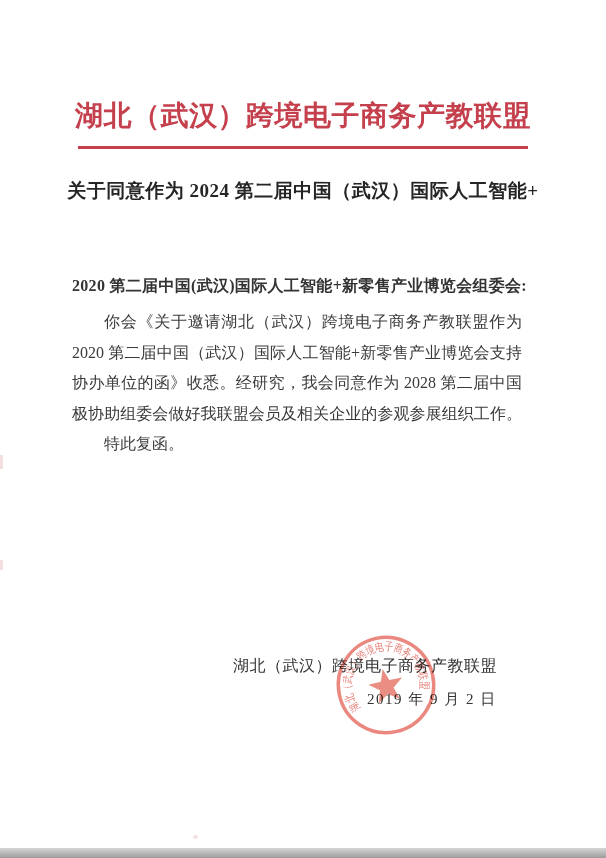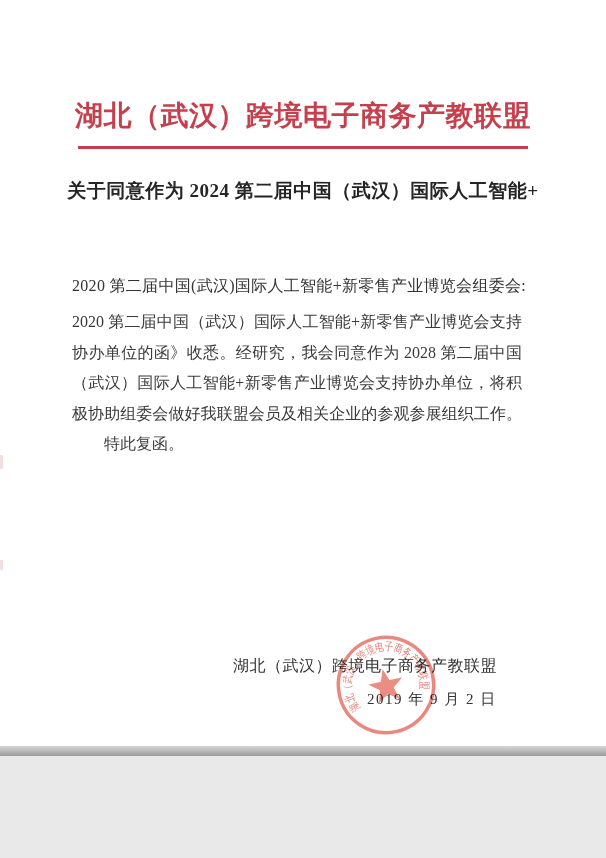--- a/index.html
+++ b/index.html
@@ -1,37 +1,37 @@
 <!DOCTYPE html>
 <html><head>
 <meta charset="utf-8">
 <style>
   html,body { margin:0; padding:0; background:#e9e9e9; }
   .page {
-    position:relative; width:606px; height:756px; margin:0 auto;
+    position:relative; width:606px; height:858px; margin:0 auto;
     background:#ffffff; overflow:hidden;
     font-family:"Liberation Serif","DejaVu Serif",serif;
   }
   .letterhead {
     position:absolute; top:99px; left:0; width:100%;
     text-align:center; font-size:28px; font-weight:bold;
     color:#c5404d; letter-spacing:0.5px; line-height:34px;
   }
   .divider {
     position:absolute; top:146px; left:78px; width:450px; height:3px;
     background:#c5404d;
   }
   .doc-title {
     position:absolute; top:175px; left:0; width:100%;
     text-align:center; font-weight:bold; color:#252525;
     font-size:19px; line-height:32px; letter-spacing:0.5px;
   }
   .salutation {
     position:absolute; top:276px; left:72px; width:460px;
-    font-weight:normal; font-size:16px; color:#333; letter-spacing:0.3px;
+    font-weight:bold; font-size:16px; color:#333; letter-spacing:0.3px;
   }
   .body-block {
     position:absolute; top:307px; left:72px; width:450px;
     font-size:16px; color:#3a3a3a; line-height:30.6px;
   }
   .jline { text-align:justify; text-align-last:justify; }
   .indent { text-indent:32px; }
   .sig-org {
     position:absolute; top:656px; left:233px;
     font-size:16px; color:#333; letter-spacing:0.5px;
@@ -63,23 +63,23 @@
 
   <div class="divider"></div>
 
   <div class="doc-title">
     <div>关于同意作为 2024 第二届中国（武汉）国际人工智能+</div>
   </div>
 
   <div class="salutation">2020 第二届中国(武汉)国际人工智能+新零售产业博览会组委会:</div>
 
   <div class="body-block">
+    <div class="jline indent">你会《关于邀请湖北（武汉）跨境电子商务产教联盟作为</div>
     <div class="jline">2020 第二届中国（武汉）国际人工智能+新零售产业博览会支持</div>
     <div class="jline">协办单位的函》收悉。经研究，我会同意作为 2028 第二届中国</div>
-    <div class="jline">（武汉）国际人工智能+新零售产业博览会支持协办单位，将积</div>
     <div class="jline">极协助组委会做好我联盟会员及相关企业的参观参展组织工作。</div>
     <div class="indent">特此复函。</div>
   </div>
 
   <div class="sig-org">湖北（武汉）跨境电子商务产教联盟</div>
 
   <div class="sig-date">2019 年 9 月 2 日</div>
 
   <svg class="stamp" viewBox="0 0 120 120">
     <defs>

